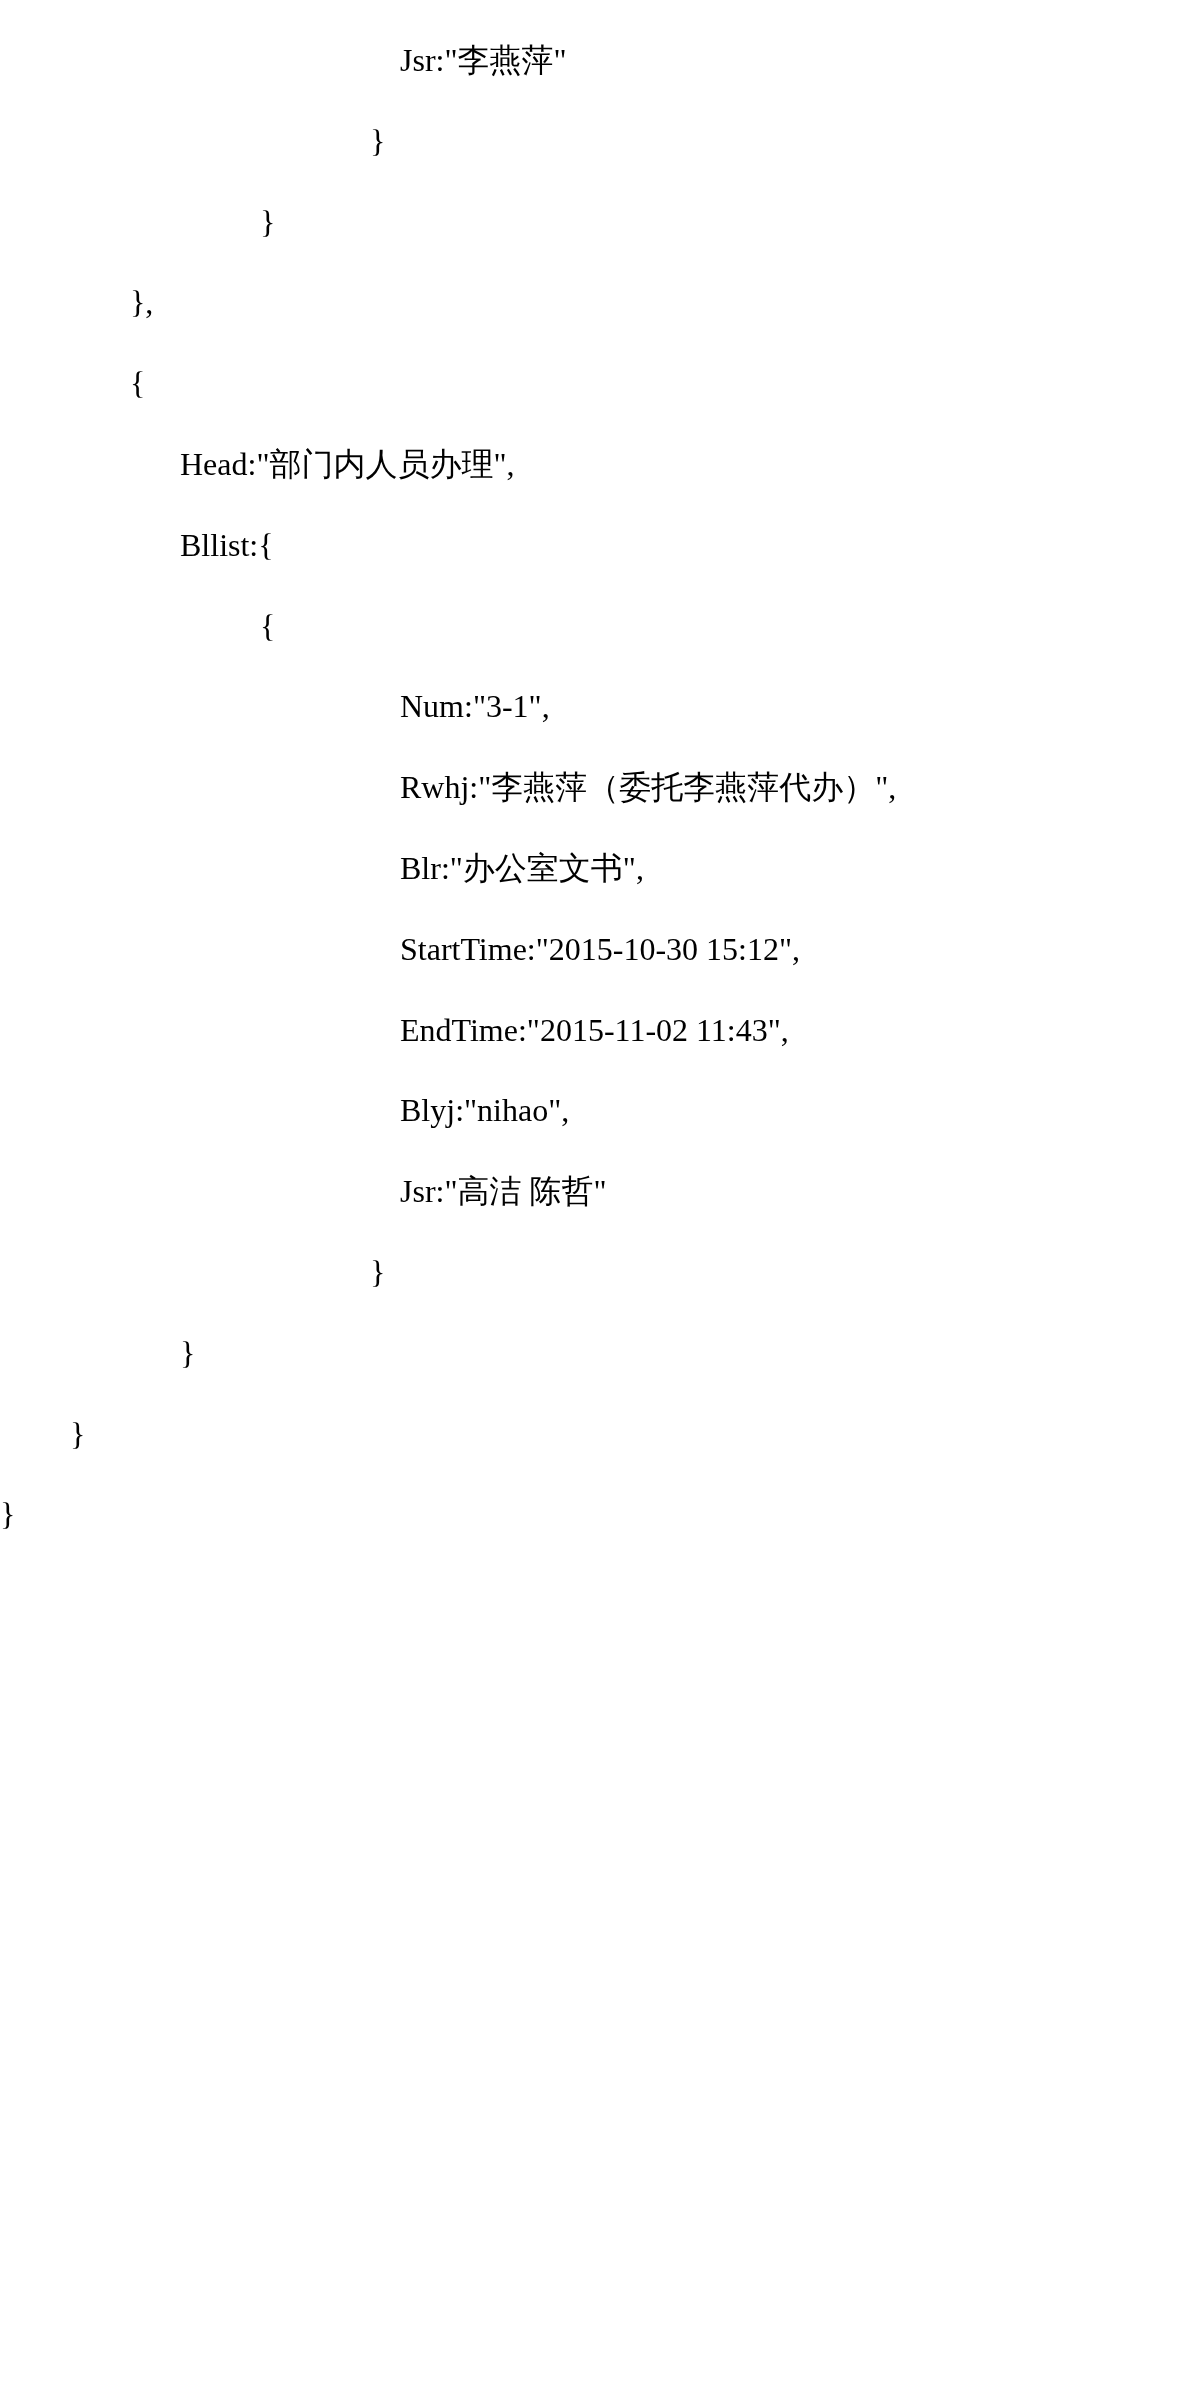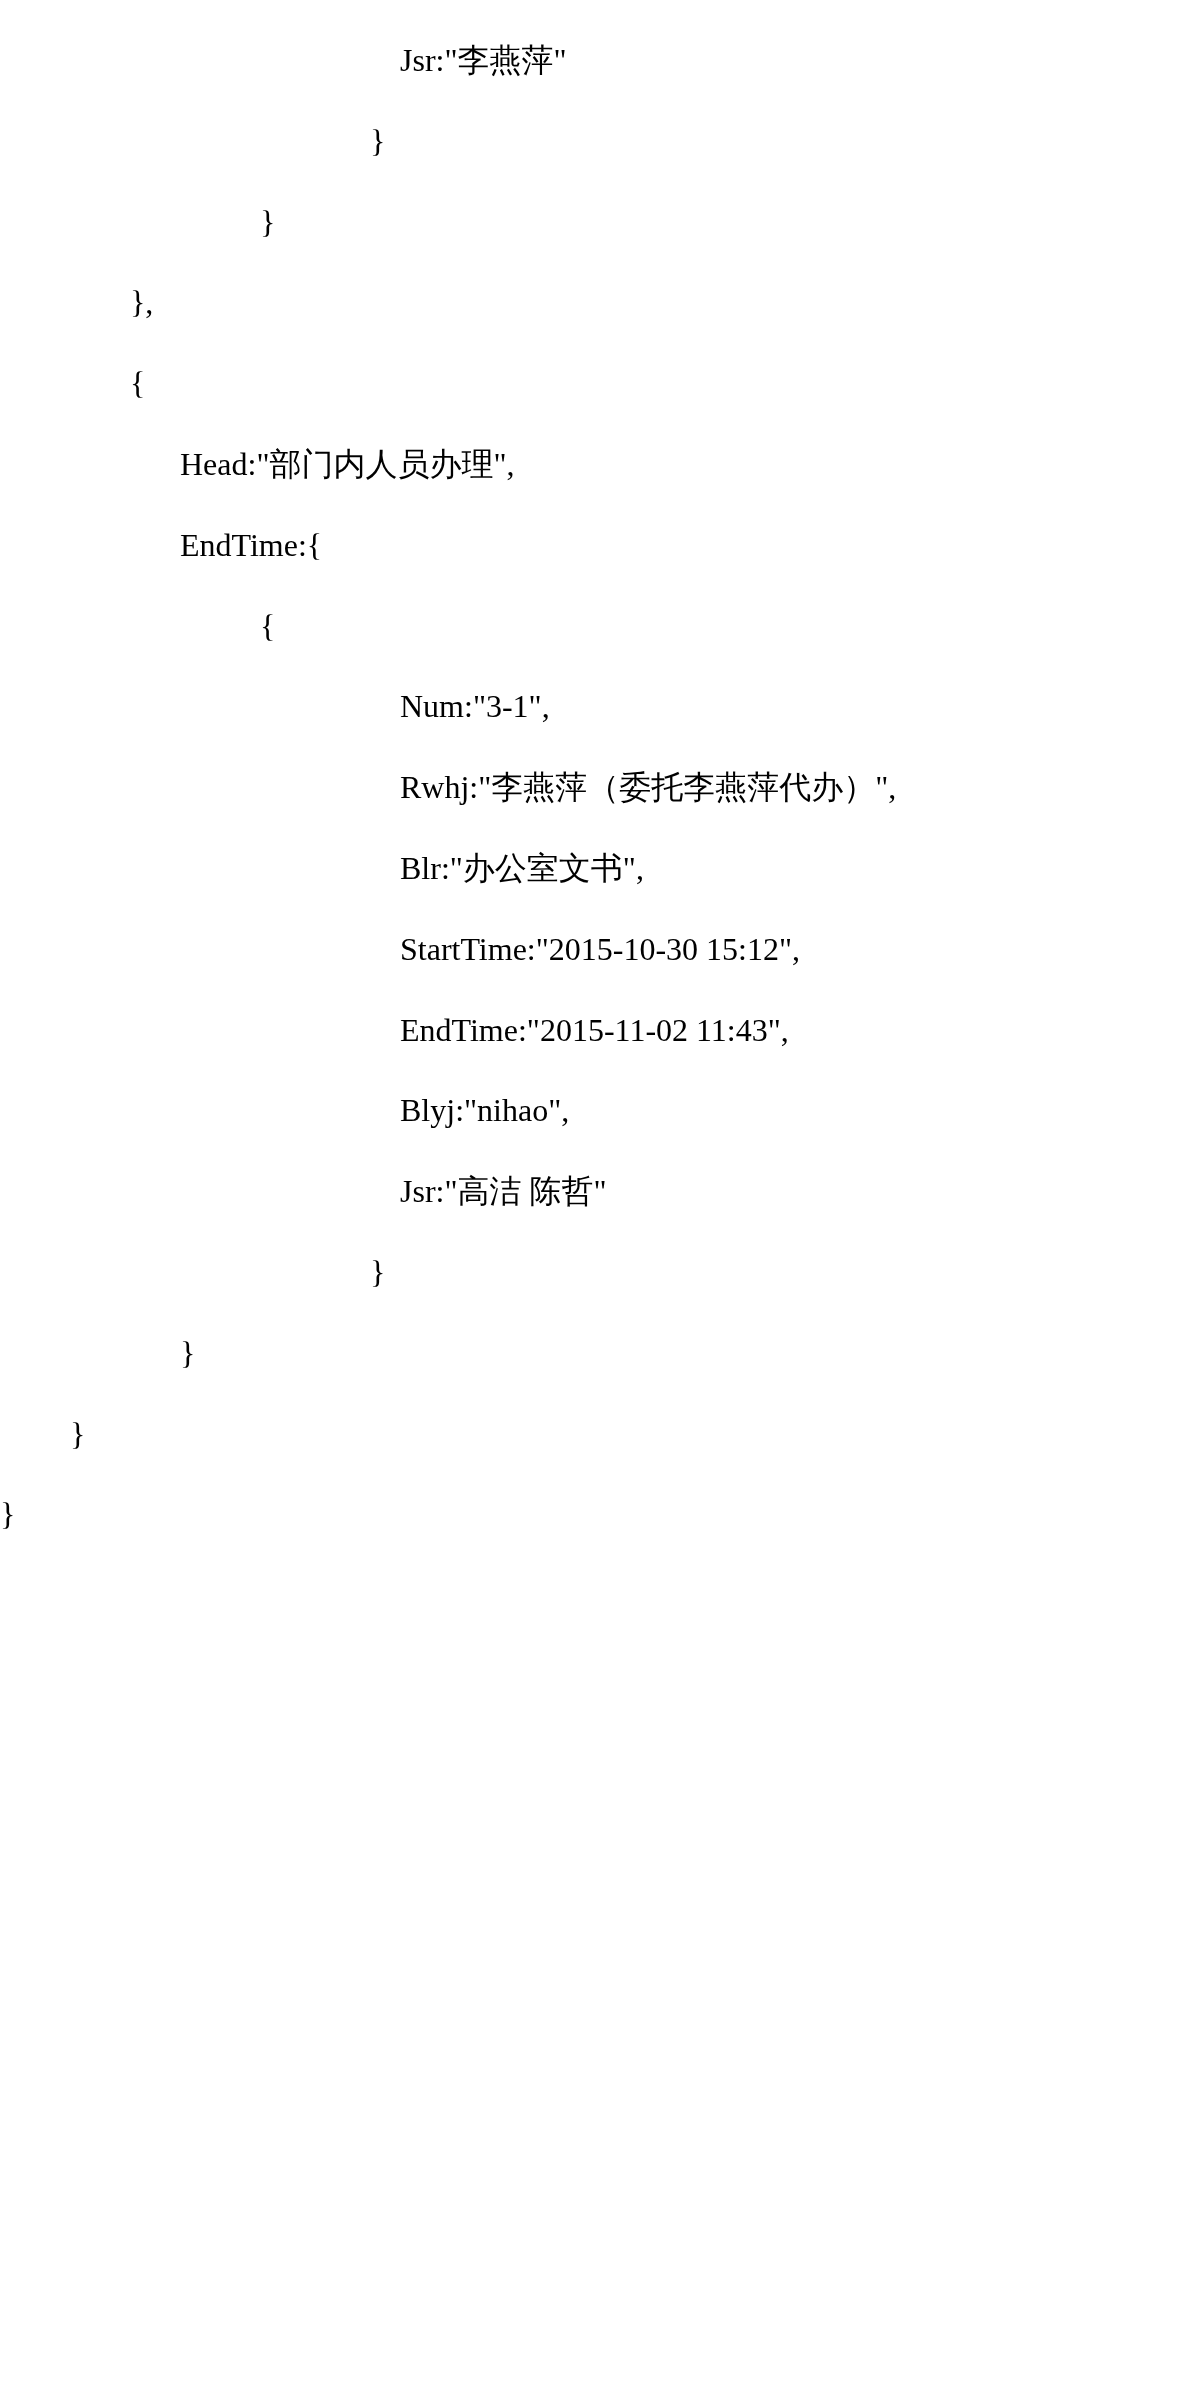--- a/index.html
+++ b/index.html
@@ -32,21 +32,21 @@
 </head>
 <body>
 
 <div class="page">
   <div class="line i5b">Jsr:"李燕萍"</div>
   <div class="line i5">}</div>
   <div class="line i4">}</div>
   <div class="line i2">},</div>
   <div class="line i2">{</div>
   <div class="line i3">Head:"部门内人员办理",</div>
-  <div class="line i3">EndTime:{</div>
+  <div class="line i3">Bllist:{</div>
   <div class="line i4">{</div>
   <div class="line i5b">Num:"3-1",</div>
   <div class="line i5b">Rwhj:"李燕萍（委托李燕萍代办）",</div>
   <div class="line i5b">Blr:"办公室文书",</div>
   <div class="line i5b">StartTime:"2015-10-30 15:12",</div>
   <div class="line i5b">EndTime:"2015-11-02 11:43",</div>
   <div class="line i5b">Blyj:"nihao",</div>
   <div class="line i5b">Jsr:"高洁 陈哲"</div>
   <div class="line i5">}</div>
   <div class="line i3">}</div>

